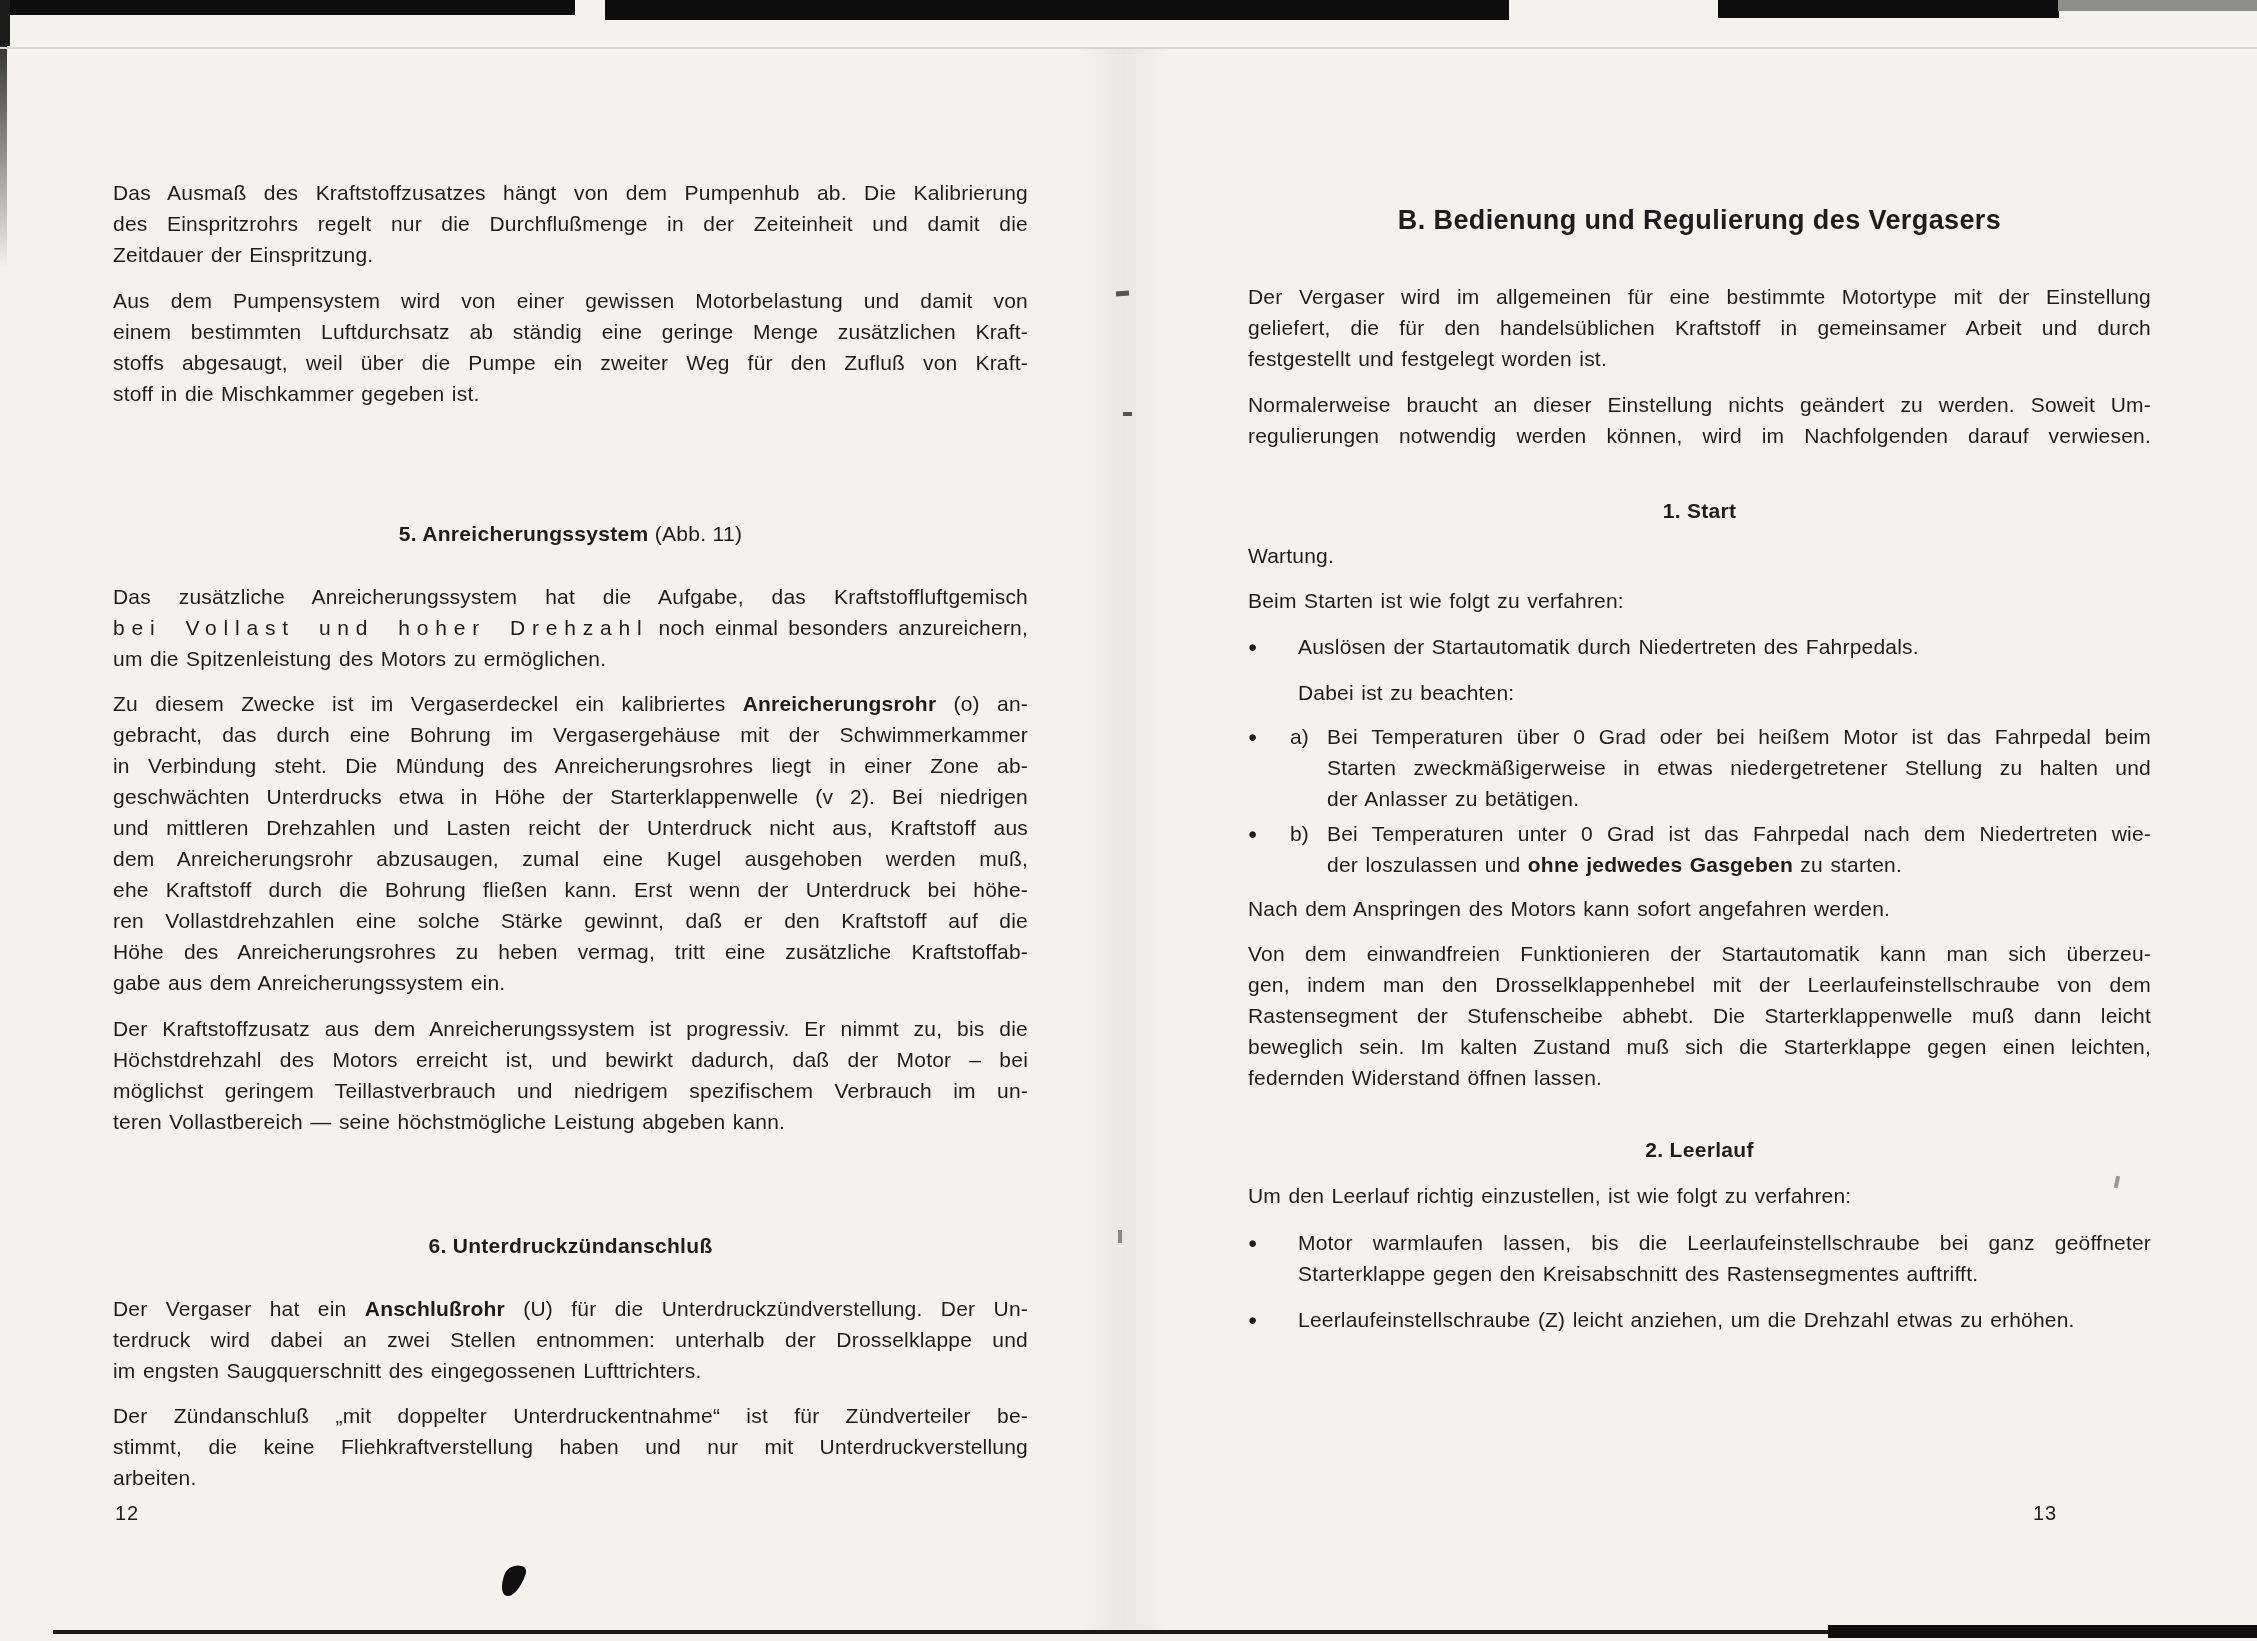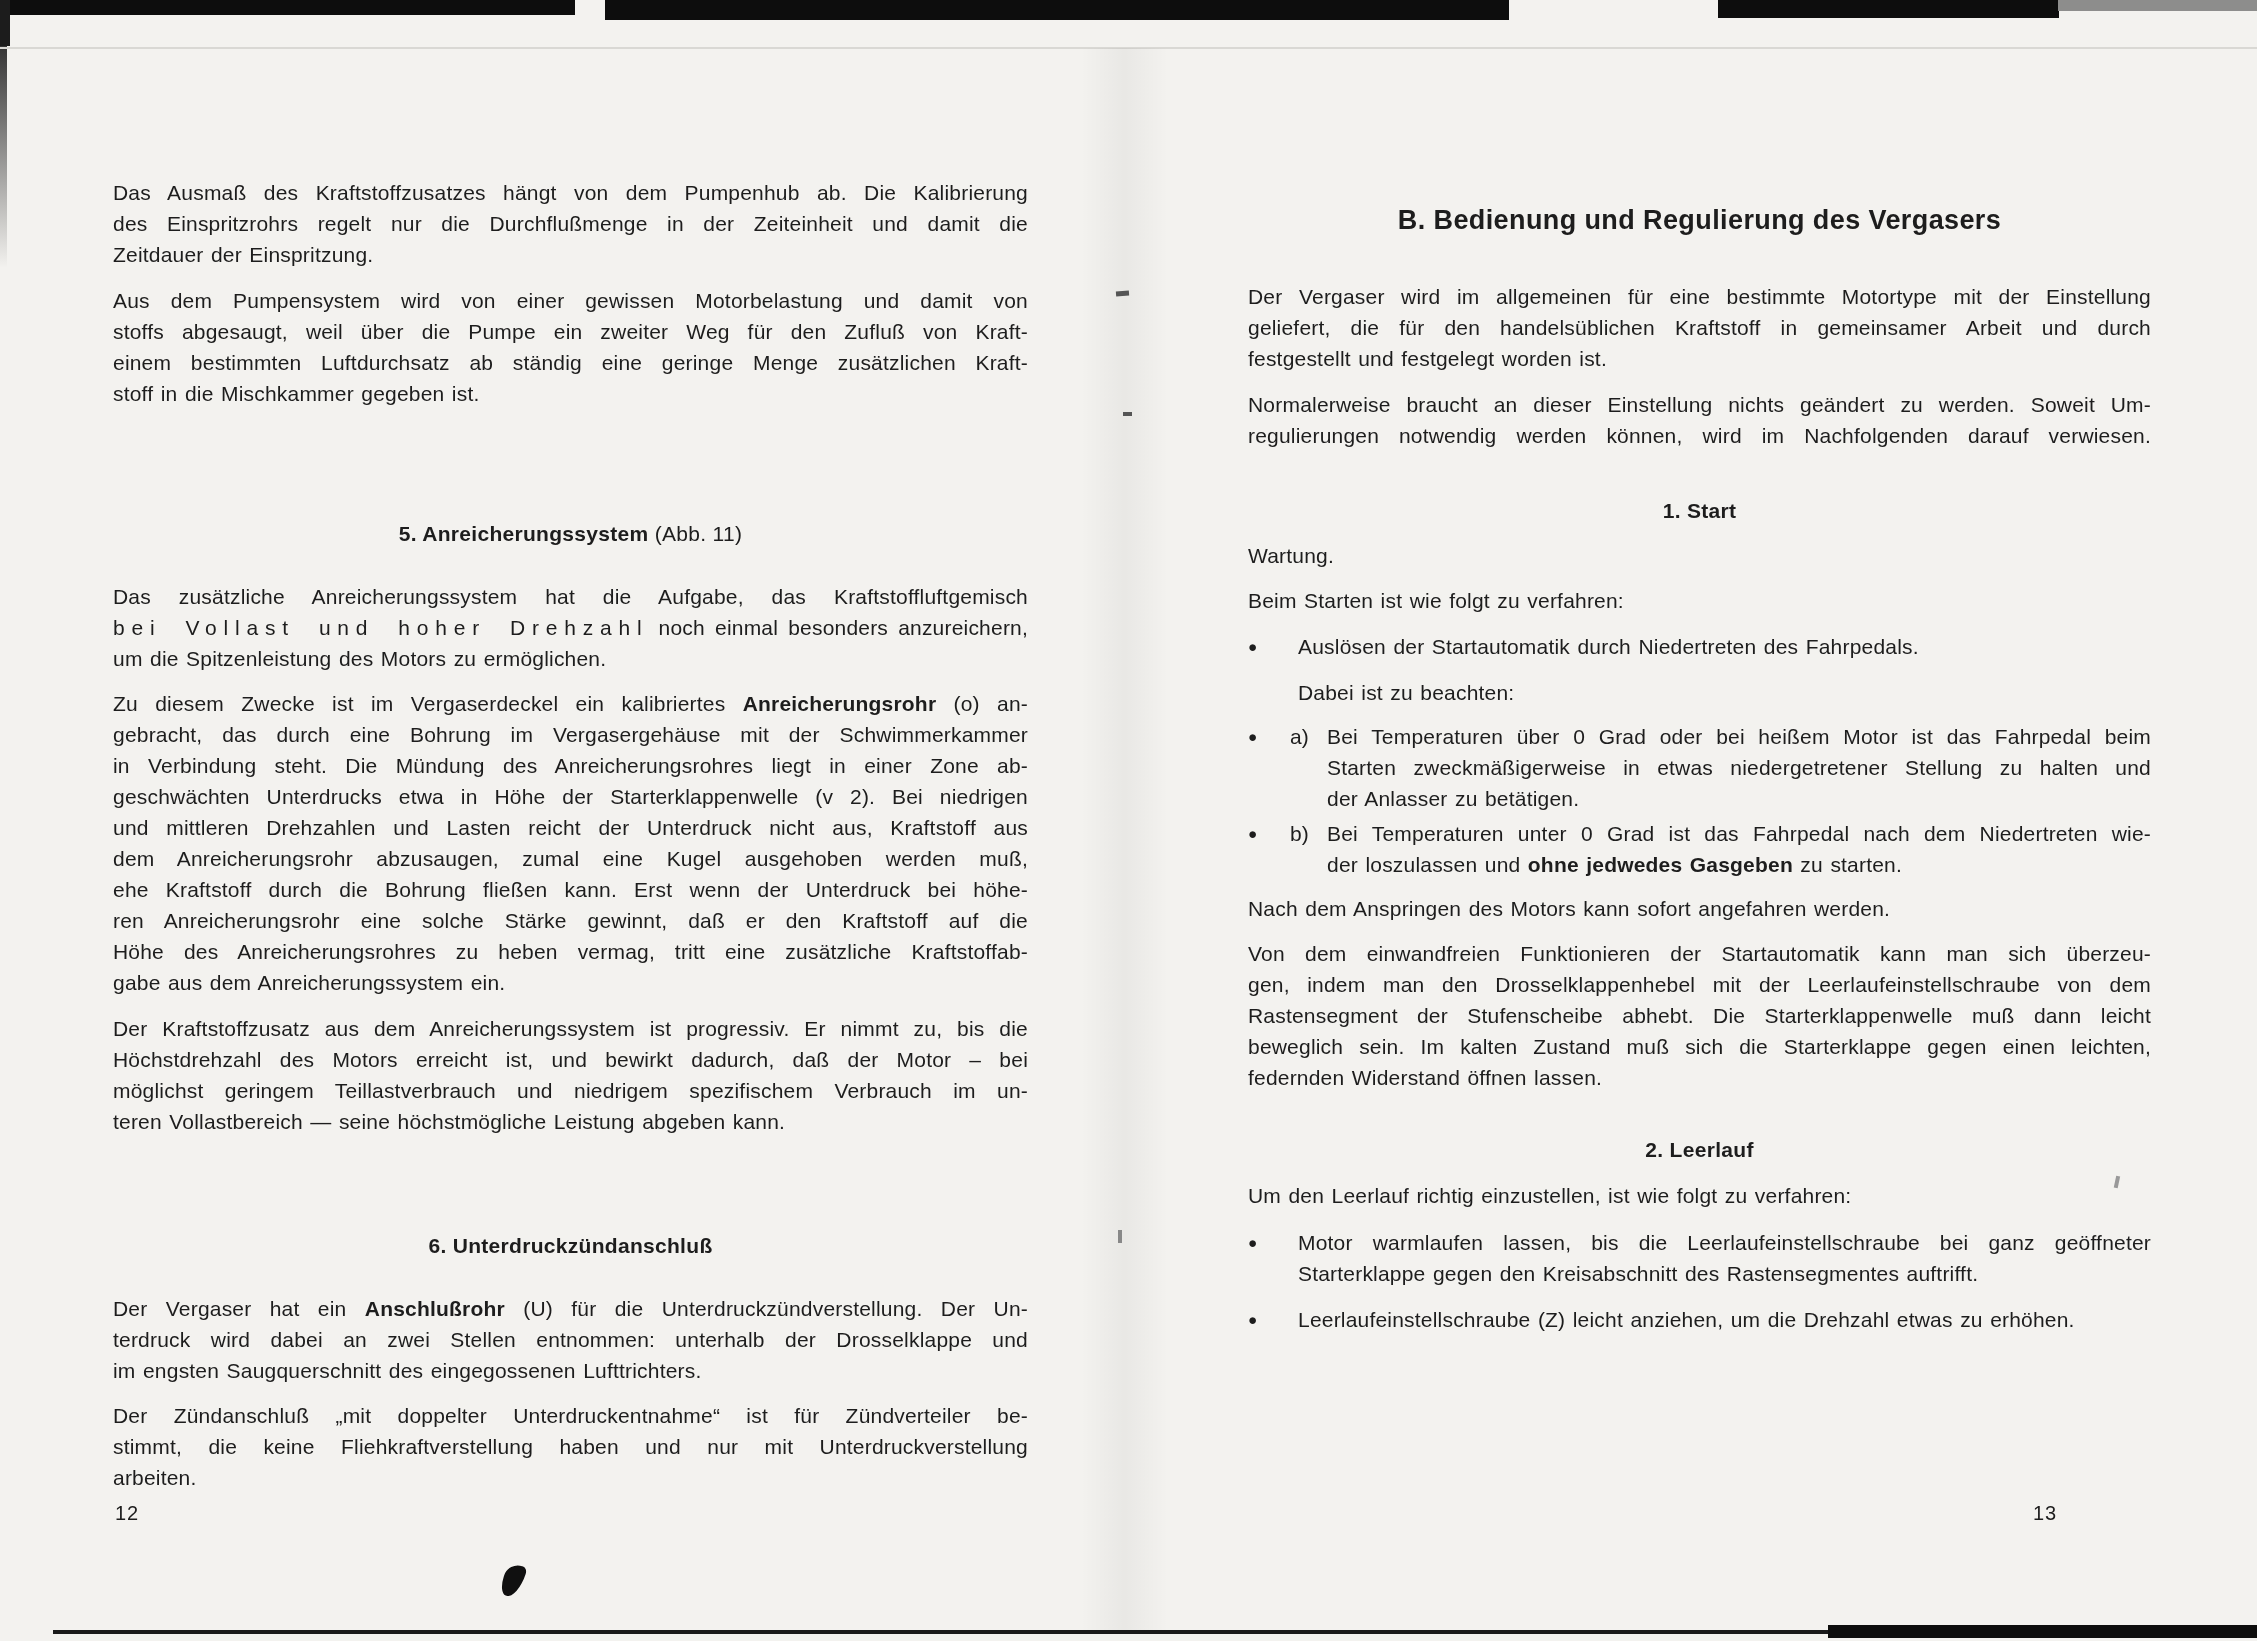--- a/index.html
+++ b/index.html
@@ -58,22 +58,22 @@
 <div class="page" style="left:113px;top:177px;width:915px;">
 
   <div class="para">
     <div class="ln">Das Ausmaß des Kraftstoffzusatzes hängt von dem Pumpenhub ab. Die Kalibrierung</div>
     <div class="ln">des Einspritzrohrs regelt nur die Durchflußmenge in der Zeiteinheit und damit die</div>
     <div class="ln end">Zeitdauer der Einspritzung.</div>
   </div>
 
   <div class="para">
     <div class="ln">Aus dem Pumpensystem wird von einer gewissen Motorbelastung und damit von</div>
+    <div class="ln">einem bestimmten Luftdurchsatz ab ständig eine geringe Menge zusätzlichen Kraft-</div>
     <div class="ln">stoffs abgesaugt, weil über die Pumpe ein zweiter Weg für den Zufluß von Kraft-</div>
-    <div class="ln">einem bestimmten Luftdurchsatz ab ständig eine geringe Menge zusätzlichen Kraft-</div>
     <div class="ln end">stoff in die Mischkammer gegeben ist.</div>
   </div>
 
   <div class="hd" style="margin:109px 0 32px 0;">
     <span>5. Anreicherungssystem</span><span class="nrm"> (Abb. 11)</span>
   </div>
 
   <div class="para">
     <div class="ln">Das zusätzliche Anreicherungssystem hat die Aufgabe, das Kraftstoffluftgemisch</div>
     <div class="ln"><span class="sperr">bei Vollast und hoher Drehzahl</span><span> noch einmal besonders anzureichern,</span></div>
@@ -81,21 +81,21 @@
   </div>
 
   <div class="para">
     <div class="ln"><span>Zu diesem Zwecke ist im Vergaserdeckel ein kalibriertes </span><span class="b">Anreicherungsrohr</span><span> (o) an-</span></div>
     <div class="ln">gebracht, das durch eine Bohrung im Vergasergehäuse mit der Schwimmerkammer</div>
     <div class="ln">in Verbindung steht. Die Mündung des Anreicherungsrohres liegt in einer Zone ab-</div>
     <div class="ln">geschwächten Unterdrucks etwa in Höhe der Starterklappenwelle (v 2). Bei niedrigen</div>
     <div class="ln">und mittleren Drehzahlen und Lasten reicht der Unterdruck nicht aus, Kraftstoff aus</div>
     <div class="ln">dem Anreicherungsrohr abzusaugen, zumal eine Kugel ausgehoben werden muß,</div>
     <div class="ln">ehe Kraftstoff durch die Bohrung fließen kann. Erst wenn der Unterdruck bei höhe-</div>
-    <div class="ln">ren Anreicherungsrohr eine solche Stärke gewinnt, daß er den Kraftstoff auf die</div>
+    <div class="ln">ren Vollastdrehzahlen eine solche Stärke gewinnt, daß er den Kraftstoff auf die</div>
     <div class="ln">Höhe des Anreicherungsrohres zu heben vermag, tritt eine zusätzliche Kraftstoffab-</div>
     <div class="ln end">gabe aus dem Anreicherungssystem ein.</div>
   </div>
 
   <div class="para">
     <div class="ln">Der Kraftstoffzusatz aus dem Anreicherungssystem ist progressiv. Er nimmt zu, bis die</div>
     <div class="ln">Höchstdrehzahl des Motors erreicht ist, und bewirkt dadurch, daß der Motor – bei</div>
     <div class="ln">möglichst geringem Teillastverbrauch und niedrigem spezifischem Verbrauch im un-</div>
     <div class="ln end">teren Vollastbereich — seine höchstmögliche Leistung abgeben kann.</div>
   </div>

